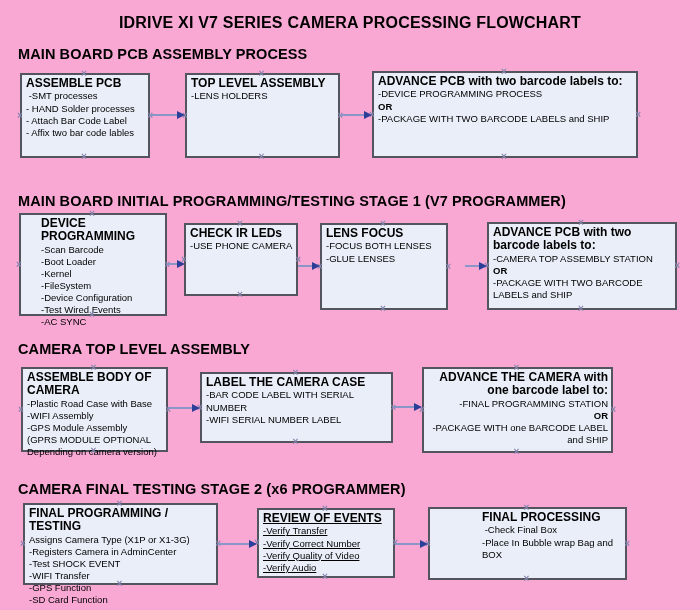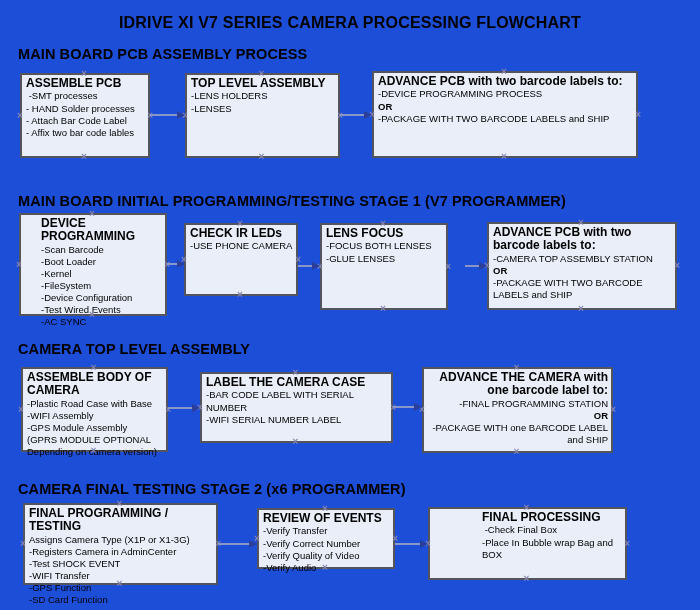--- a/index.html
+++ b/index.html
@@ -1,17 +1,17 @@
 <!DOCTYPE html>
 <html style="--box-fill: #e9eef8; --box-border: #54545e; --arrow-line: #8a96c8; --arrow-head: #2b3e98; --cp-color: #8585ad;"><head>
 <meta charset="utf-8">
 <style>
   html,body { margin:0; padding:0; background:#ffffff; }
   .canvas {
-    position:relative; width:700px; height:610px; background:#1d4ed8;
+    position:relative; width:700px; height:610px; background:#f9a8d4;
     font-family:"Liberation Sans", sans-serif; color:#000; overflow:hidden;
   }
   .main-title {
     position:absolute; top:14px; left:0; width:700px; text-align:center;
     font-size:16px; font-weight:bold; letter-spacing:0.2px;
   }
   .sec-heading {
     position:absolute; font-size:14.5px; font-weight:bold; letter-spacing:0.1px;
     white-space:nowrap;
   }
@@ -38,21 +38,21 @@
   .a2 { left:185px; top:73px;  width:155px; height:85px; }
   .a3 { left:372px; top:71px;  width:266px; height:87px; }
   .b1 { left:19px;  top:213px; width:148px; height:103px;padding-left:16px; }
   .b2 { left:184px; top:223px; width:114px; height:73px; }
   .b3 { left:320px; top:223px; width:128px; height:87px; }
   .b4 { left:487px; top:222px; width:190px; height:88px; }
   .c1 { left:21px;  top:367px; width:147px; height:85px; }
   .c2 { left:200px; top:372px; width:193px; height:71px; }
   .c3 { left:422px; top:367px; width:191px; height:86px;text-align:right; }
   .d1 { left:23px;  top:503px; width:195px; height:82px; }
-  .d2 { left:257px; top:508px; width:138px; height:61px; }
+  .d2 { left:257px; top:508px; width:138px; height:70px;text-decoration:underline; }
   .d3 { left:428px; top:507px; width:199px; height:73px;padding-left:48px; }
 
   
   .cp {
     position:absolute; font-size:10px; line-height:1; font-weight:bold;
     color:var(--cp-color,#8585ad); pointer-events:none;
   }
   .cp-t { top:-6px;   left:50%; margin-left:-4px; }
   .cp-b { bottom:-6px;left:50%; margin-left:-4px; }
   .cp-l { left:-5px;  top:50%;  margin-top:-5px; }
@@ -97,21 +97,20 @@
       </div>
   <span class="cp cp-t">×</span>
       <span class="cp cp-b">×</span>
       <span class="cp cp-l">×</span>
       <span class="cp cp-r">×</span>
     </div>
   <div class="fbox a2">
     <div class="bx-title">TOP LEVEL ASSEMBLY</div>
     <div class="bx-items">
         <div class="bx-item">-LENS HOLDERS</div>
-        <div class="bx-item">-LENSES</div>
       </div>
   <span class="cp cp-t">×</span>
       <span class="cp cp-b">×</span>
       <span class="cp cp-l">×</span>
       <span class="cp cp-r">×</span>
     </div>
   <div class="fbox a3">
     <div class="bx-title">ADVANCE PCB with two barcode labels to:</div>
     <div class="bx-items">
         <div class="bx-item">-DEVICE PROGRAMMING PROCESS</div>

